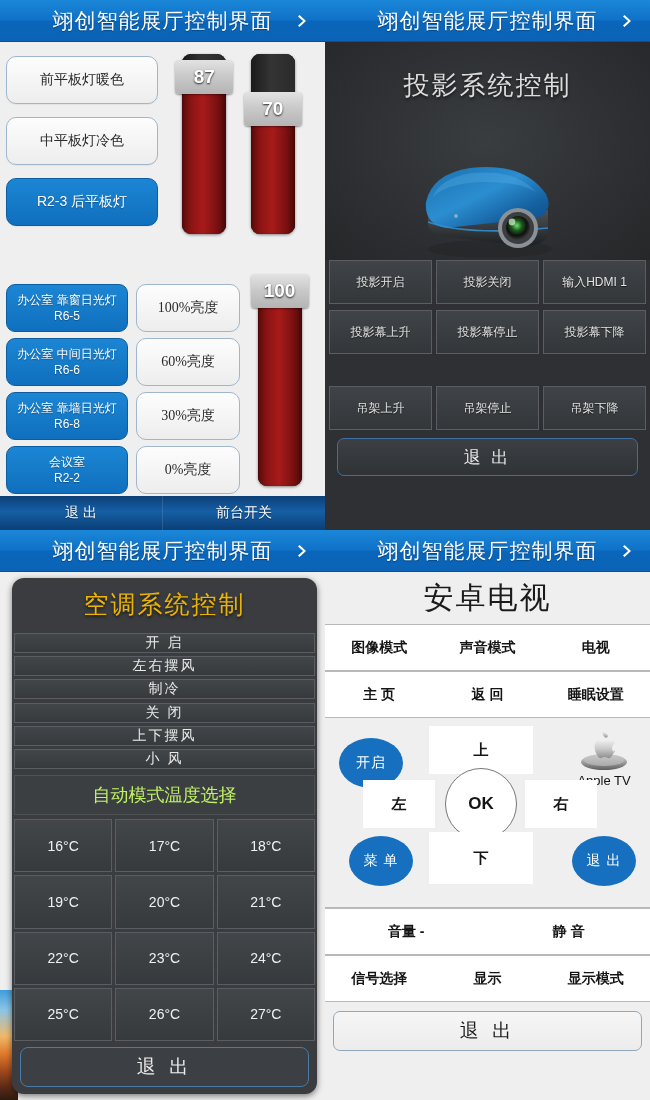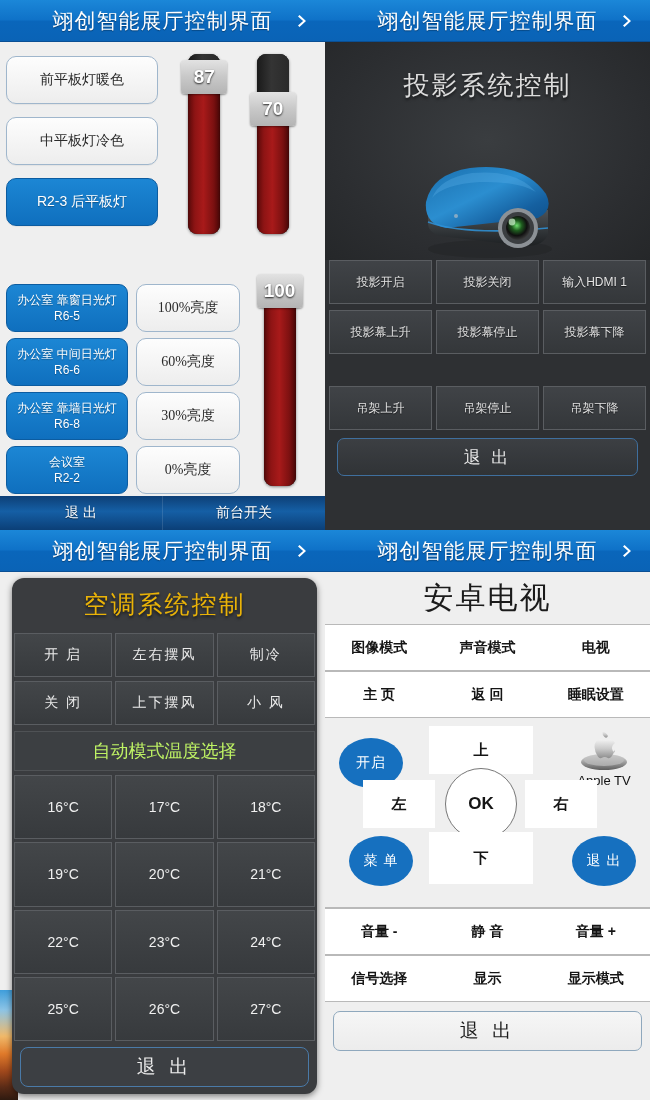--- a/index.html
+++ b/index.html
@@ -48,21 +48,21 @@
     box-shadow:0 1px 1px rgba(0,0,0,.05);
   }
   .lampbtn.on {
     background:linear-gradient(to bottom,#1c86d4,#0f6fbe);
     border:1px solid #0c5ca0; color:#fff;
     text-shadow:0 1px 1px rgba(0,0,0,.3);
   }
   .p1-right { flex:1; display:flex; justify-content:space-around; align-items:flex-start; padding:4px 12px 0 12px; }
 
   
-  .vs { position:relative; width:32px; height:180px; }
+  .vs { position:relative; width:44px; height:180px; }
   .vs-track {
     position:absolute; inset:0;
     border-radius:9px;
     background:#1d1d1d;
     box-shadow:0 1px 3px rgba(0,0,0,.45), inset 0 0 0 1px #3a3a3a;
     overflow:hidden;
   }
   .vs-fill {
     position:absolute; left:0; right:0; bottom:0;
     background:linear-gradient(to right,#5d0b0b 0%,#8e1414 22%,#a81a1a 48%,#7e1111 78%,#4e0808 100%);
@@ -215,21 +215,21 @@
     position:absolute; left:12px; right:8px; top:48px; bottom:6px;
     background:#3a3c3f; border-radius:12px;
     box-shadow:0 2px 6px rgba(0,0,0,.5);
     display:flex; flex-direction:column; overflow:hidden;
   }
   .ac-title {
     text-align:center; color:#eab308; font-size:25px;
     padding:10px 0 12px; letter-spacing:2px;
     text-shadow:0 2px 3px rgba(0,0,0,.6);
   }
-  .ac-row { display:flex; gap:3px; padding:0 2px; margin-bottom:4px; }
+  .ac-row { display:flex; gap:3px; padding:0 2px; margin-bottom:4px;flex-direction:column; }
   .ac-btn {
     flex:1; height:44px; border:1px solid #5a5d61;
     background:linear-gradient(to bottom,#434649,#373a3d);
     color:#eaeaea; font-size:14px; letter-spacing:2px;
     display:flex; align-items:center; justify-content:center;
   }
   .ac-sub {
     height:40px; margin:2px 2px 4px; border:1px solid #4f5255;
     background:#3c3f42; color:#bef264; font-size:18px;
     display:flex; align-items:center; justify-content:center;
@@ -475,21 +475,20 @@
       <div class="wbox" style="left:200px; top:62px; width:72px; height:48px;">右</div>
 
       <div class="oval" style="left:24px; top:118px;">菜 单</div>
       <div class="wbox" style="left:104px; top:114px; width:104px; height:52px;">下</div>
       <div class="oval" style="right:14px; top:118px;">退 出</div>
     </div>
 
     <div class="wrow">
       <div>音量 -</div>
       <div>静 音</div>
-      <div>音量 +</div>
     </div>
     <div class="wrow">
       <div>信号选择</div>
       <div>显示</div>
       <div>显示模式</div>
     </div>
 
     <div class="exit-light">退 出</div>
   </div>
 

